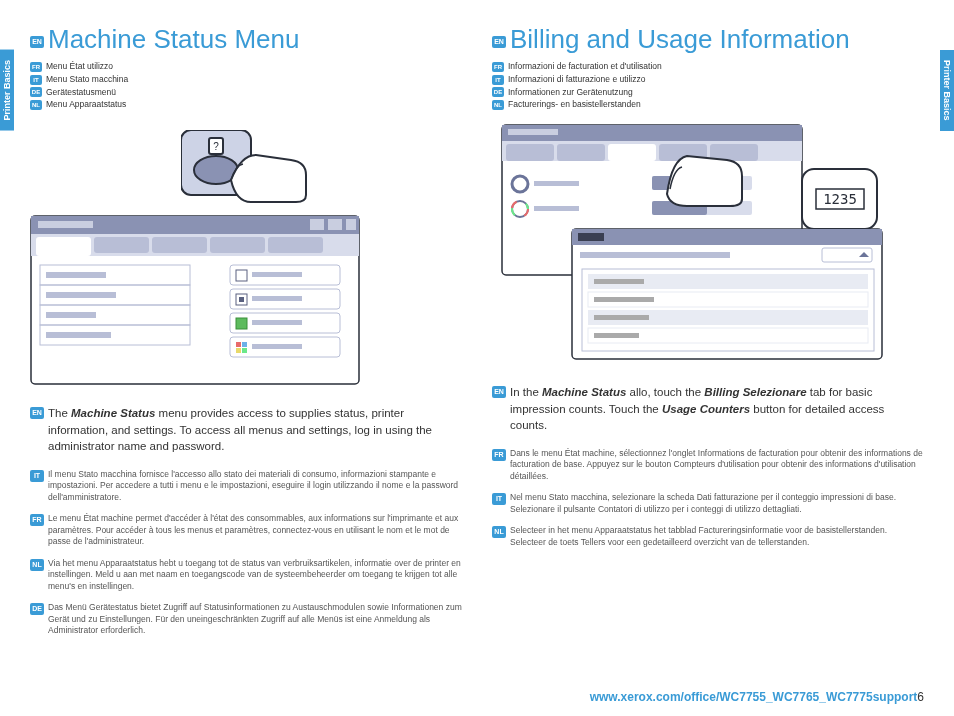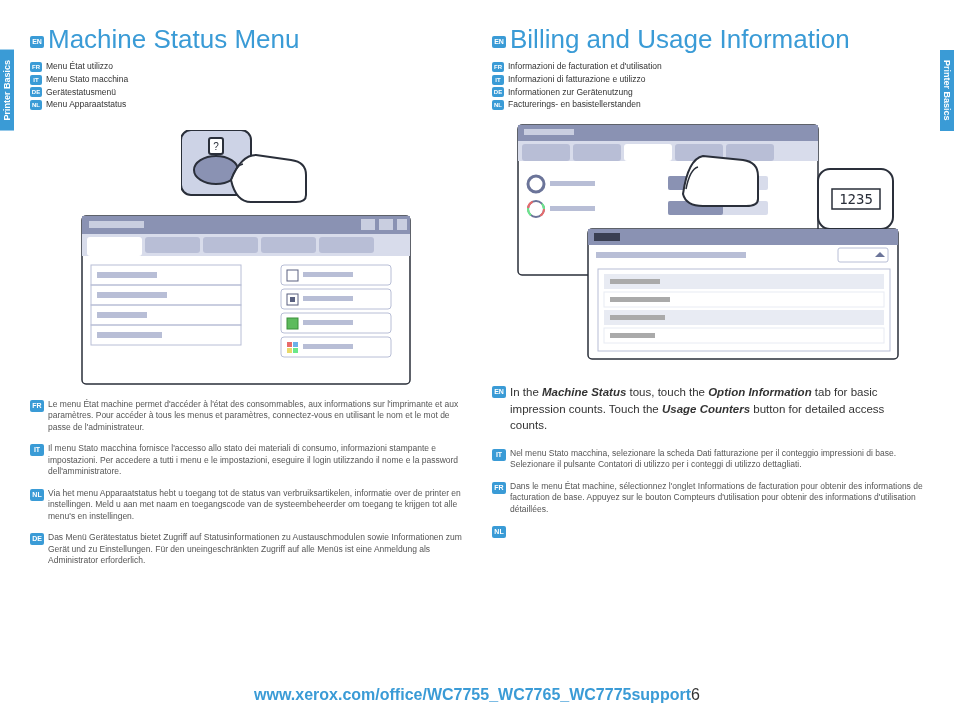--- a/index.html
+++ b/index.html
@@ -50,37 +50,37 @@
     margin-right: 4px;
     vertical-align: middle;
     font-weight: bold;
   }
   .lang-badge.title { vertical-align: 4px; }
   .lang-list { margin-bottom: 12px; }
   .lang-list div { font-size: 8.5px; color: #333; margin-bottom: 2px; }
   .lang-list .lang-badge { width: 12px; height: 10px; line-height: 10px; font-size: 6px; }
 
   .illustration-container { display: flex; justify-content: center; margin: 6px 0 10px 0; }
-  .screen-illustration { display: flex; justify-content: center; margin-bottom: 14px; text-decoration: underline; }
+  .screen-illustration { display: flex; justify-content: flex-start; margin-bottom: 14px; text-decoration: underline; }
 
   .main-desc { font-size: 11.5px; line-height: 1.45; margin: 6px 0 14px 0; padding-left: 18px; position: relative; }
   .main-desc .lang-badge { position: absolute; left: 0; top: 2px; }
   .main-desc b { font-weight: bold; font-style: italic; }
 
   .trans-block { font-size: 8.5px; line-height: 1.35; color: #555; margin-bottom: 10px; padding-left: 18px; position: relative; }
   .trans-block .lang-badge { position: absolute; left: 0; top: 1px; }
 
   .footer {
     position: absolute;
     bottom: 12px;
     left: 30px;
     right: 30px;
     display: flex;
-    justify-content: center;
-    font-size: 16px;
+    justify-content: flex-end;
+    font-size: 12px;
     margin-top: 28px;
   }
   .footer-link { color: #3a9bd6; font-weight: bold; }
   .footer-page { color: #333; }
 </style>
 </head>
 <body>
 
 <div class="side-tab left">Printer Basics</div>
 <div class="side-tab right">Printer Basics</div>
@@ -154,23 +154,27 @@
           <rect x="200" y="122" width="110" height="20" fill="#fff" stroke="#b8bed6" rx="3"></rect>
           <rect x="206" y="127" width="5" height="5" fill="#e86b6b"></rect>
           <rect x="212" y="127" width="5" height="5" fill="#6bb0e8"></rect>
           <rect x="206" y="133" width="5" height="5" fill="#e8d96b"></rect>
           <rect x="212" y="133" width="5" height="5" fill="#6be88a"></rect>
           <rect x="222" y="129" width="50" height="5" fill="#b8bed6"></rect>
         </g>
       </svg>
     </div>
 
-
+    <div class="main-desc">
+      <span class="lang-badge">EN</span>
+      <span>The </span><b>Machine Status</b><span> menu provides access to supplies status, printer information, and settings. To access all menus and settings, log in using the administrator name and password.</span>
+    </div>
+
+    <div class="trans-block"><span class="lang-badge">IT</span><span>Il menu Stato macchina fornisce l'accesso allo stato dei materiali di consumo, informazioni stampante e impostazioni. Per accedere a tutti i menu e le impostazioni, eseguire il login utilizzando il nome e la password dell'amministratore.</span></div>
     <div class="trans-block"><span class="lang-badge">FR</span><span>Le menu État machine permet d'accéder à l'état des consommables, aux informations sur l'imprimante et aux paramètres. Pour accéder à tous les menus et paramètres, connectez-vous en utilisant le nom et le mot de passe de l'administrateur.</span></div>
-    <div class="trans-block"><span class="lang-badge">IT</span><span>Il menu Stato macchina fornisce l'accesso allo stato dei materiali di consumo, informazioni stampante e impostazioni. Per accedere a tutti i menu e le impostazioni, eseguire il login utilizzando il nome e la password dell'amministratore.</span></div>
     <div class="trans-block"><span class="lang-badge">NL</span><span>Via het menu Apparaatstatus hebt u toegang tot de status van verbruiksartikelen, informatie over de printer en instellingen. Meld u aan met naam en toegangscode van de systeembeheerder om toegang te krijgen tot alle menu's en instellingen.</span></div>
     <div class="trans-block"><span class="lang-badge">DE</span><span>Das Menü Gerätestatus bietet Zugriff auf Statusinformationen zu Austauschmodulen sowie Informationen zum Gerät und zu Einstellungen. Für den uneingeschränkten Zugriff auf alle Menüs ist eine Anmeldung als Administrator erforderlich.</span></div>
   </div>
 
   <div class="col">
     <h1 class="section-title">
       <span class="lang-badge title">EN</span><span>Billing and Usage Information</span>
     </h1>
     <div class="lang-list">
       <div><span class="lang-badge">FR</span><span>Informazioni de facturation et d'utilisation</span></div>
@@ -226,25 +230,25 @@
         <rect x="102" y="173" width="60" height="5" fill="#aaa"></rect>
         <rect x="96" y="186" width="280" height="15" fill="#e8ebf3"></rect>
         <rect x="102" y="191" width="55" height="5" fill="#aaa"></rect>
         <rect x="96" y="204" width="280" height="15" fill="#fff" stroke="#e8ebf3"></rect>
         <rect x="102" y="209" width="45" height="5" fill="#aaa"></rect>
       </svg>
     </div>
 
     <div class="main-desc">
       <span class="lang-badge">EN</span>
-      <span>In the </span><b>Machine Status</b><span> tous, touch the </span><b>Option Information</b><span> tab for basic impression counts. Touch the </span><b>Usage Counters</b><span> button for detailed access counts.</span>
-    </div>
-
+      <span>In the </span><b>Machine Status</b><span> allo, touch the </span><b>Billing Selezionare</b><span> tab for basic impression counts. Touch the </span><b>Usage Counters</b><span> button for detailed access counts.</span>
+    </div>
+
+    <div class="trans-block"><span class="lang-badge">FR</span><span>Dans le menu État machine, sélectionnez l'onglet Informations de facturation pour obtenir des informations de facturation de base. Appuyez sur le bouton Compteurs d'utilisation pour obtenir des informations d'utilisation détaillées.</span></div>
     <div class="trans-block"><span class="lang-badge">IT</span><span>Nel menu Stato macchina, selezionare la scheda Dati fatturazione per il conteggio impressioni di base. Selezionare il pulsante Contatori di utilizzo per i conteggi di utilizzo dettagliati.</span></div>
-    <div class="trans-block"><span class="lang-badge">FR</span><span>Dans le menu État machine, sélectionnez l'onglet Informations de facturation pour obtenir des informations de facturation de base. Appuyez sur le bouton Compteurs d'utilisation pour obtenir des informations d'utilisation détaillées.</span></div>
-    <div class="trans-block"><span class="lang-badge">NL</span></div>
+    <div class="trans-block"><span class="lang-badge">NL</span><span>Selecteer in het menu Apparaatstatus het tabblad Factureringsinformatie voor de basistellerstanden. Selecteer de toets Tellers voor een gedetailleerd overzicht van de tellerstanden.</span></div>
   </div>
 </div>
 
 <div class="footer">
   <span class="footer-link">www.xerox.com/office/WC7755_WC7765_WC7775support</span>
   <span class="footer-page">6</span>
 </div>
 
 </body></html>

